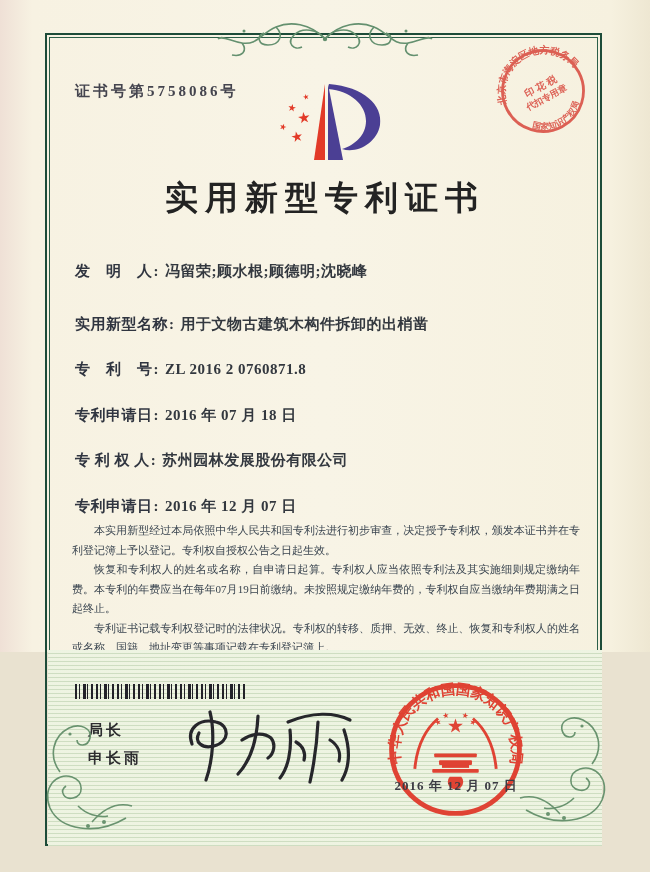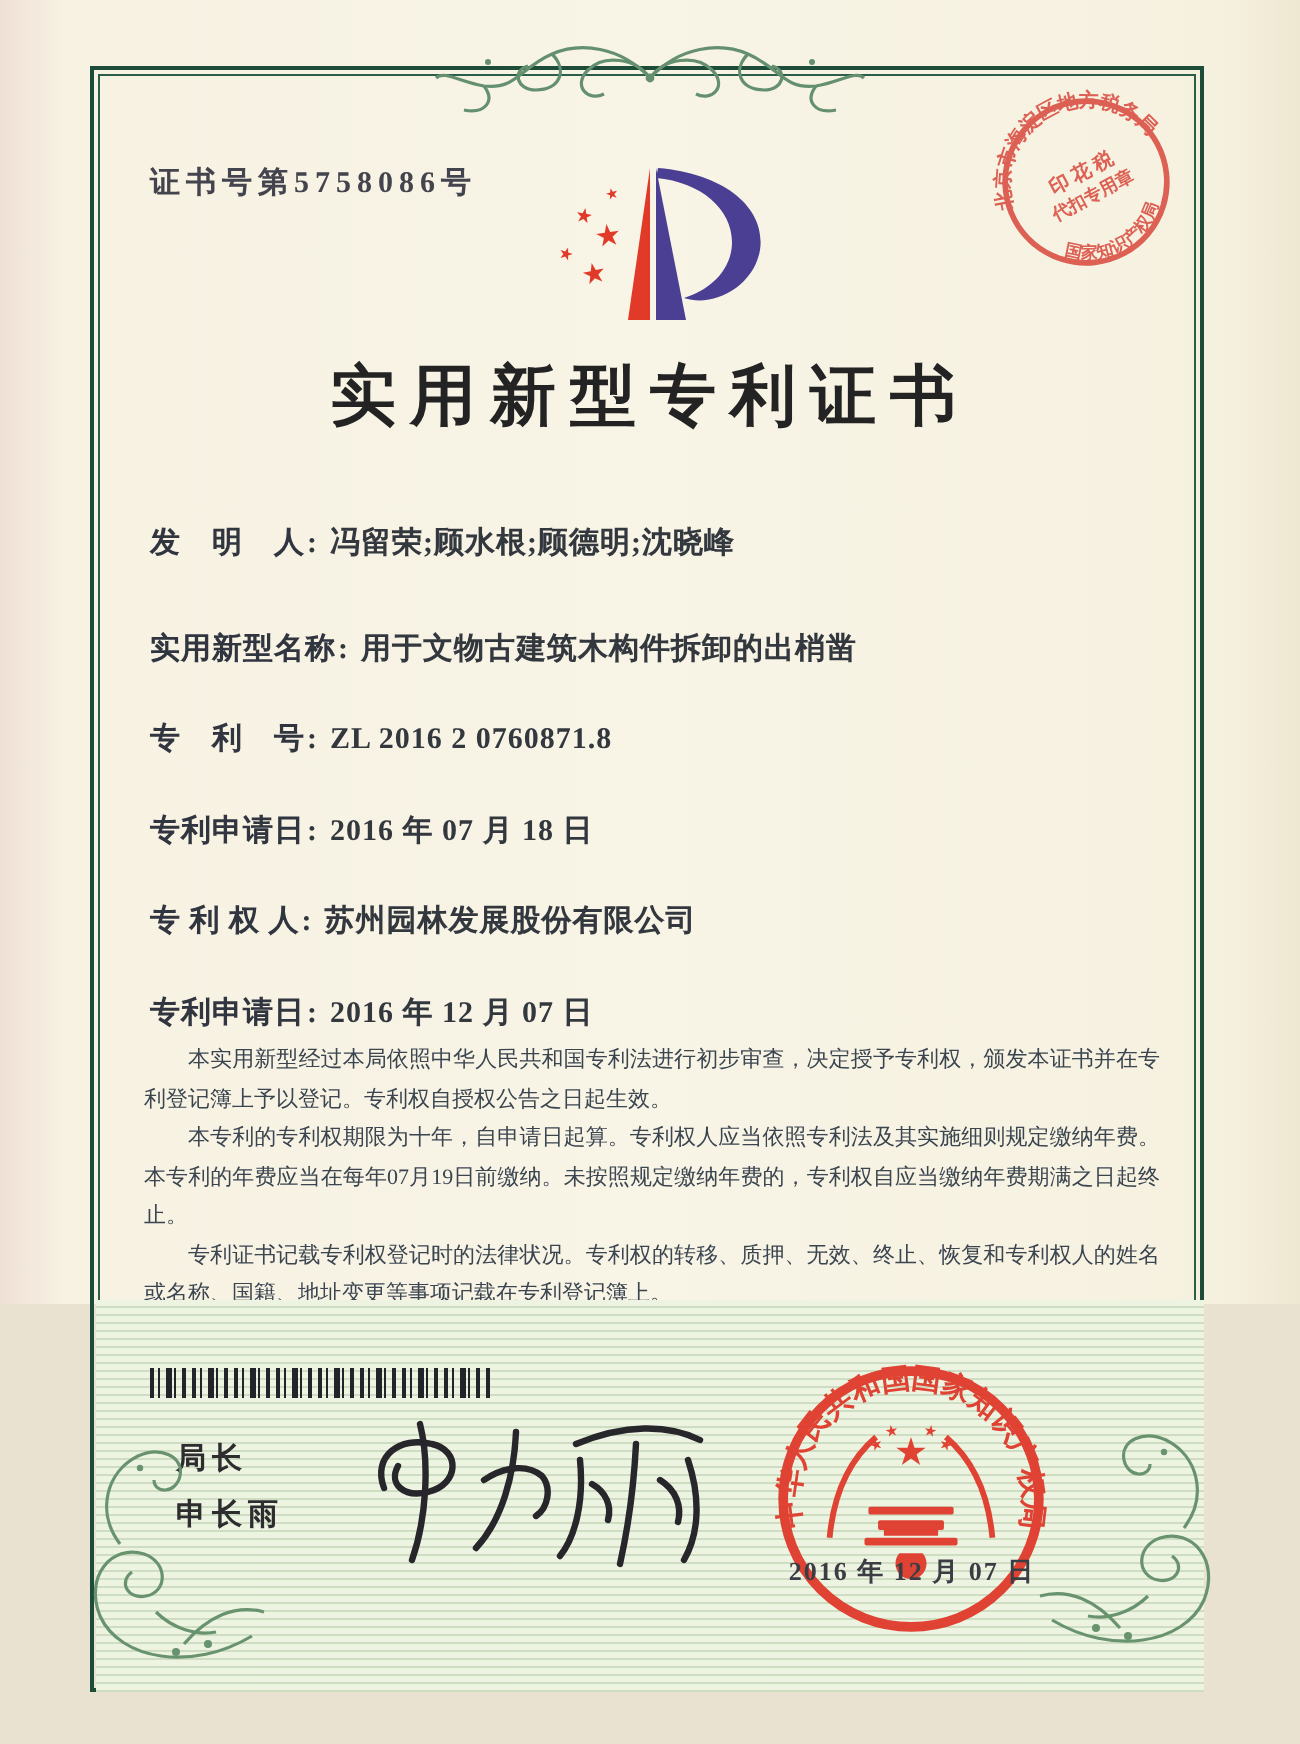--- a/index.html
+++ b/index.html
@@ -124,21 +124,21 @@
     <div class="frow">
       <span class="flabel">专 利 权 人</span><span class="fsep">:</span><span class="fvalue">苏州园林发展股份有限公司</span>
     </div>
     <div class="frow">
       <span class="flabel">专利申请日</span><span class="fsep">:</span><span class="fvalue">2016 年 12 月 07 日</span>
     </div>
   </div>
 
   <div class="bodytext">
     <p>本实用新型经过本局依照中华人民共和国专利法进行初步审查，决定授予专利权，颁发本证书并在专利登记簿上予以登记。专利权自授权公告之日起生效。</p>
-    <p>本专利的专利权期限为十年，自申请日起算。专利权人应当依照专利法及其实施细则规定缴纳年费。本专利的年费应当在每年07月19日前缴纳。未按照规定缴纳年费的，专利权自应当缴纳年费期满之日起终止。</p>
+    <p>恢复和专利权人的姓名或名称，自申请日起算。专利权人应当依照专利法及其实施细则规定缴纳年费。本专利的年费应当在每年07月19日前缴纳。未按照规定缴纳年费的，专利权自应当缴纳年费期满之日起终止。</p>
     <p>专利证书记载专利权登记时的法律状况。专利权的转移、质押、无效、终止、恢复和专利权人的姓名或名称、国籍、地址变更等事项记载在专利登记簿上。</p>
   </div>
 
   <div class="band"></div>
 
   <div class="barcode"></div>
 
   <div class="officer">
     <div>局长</div>
     <div>申长雨</div>

